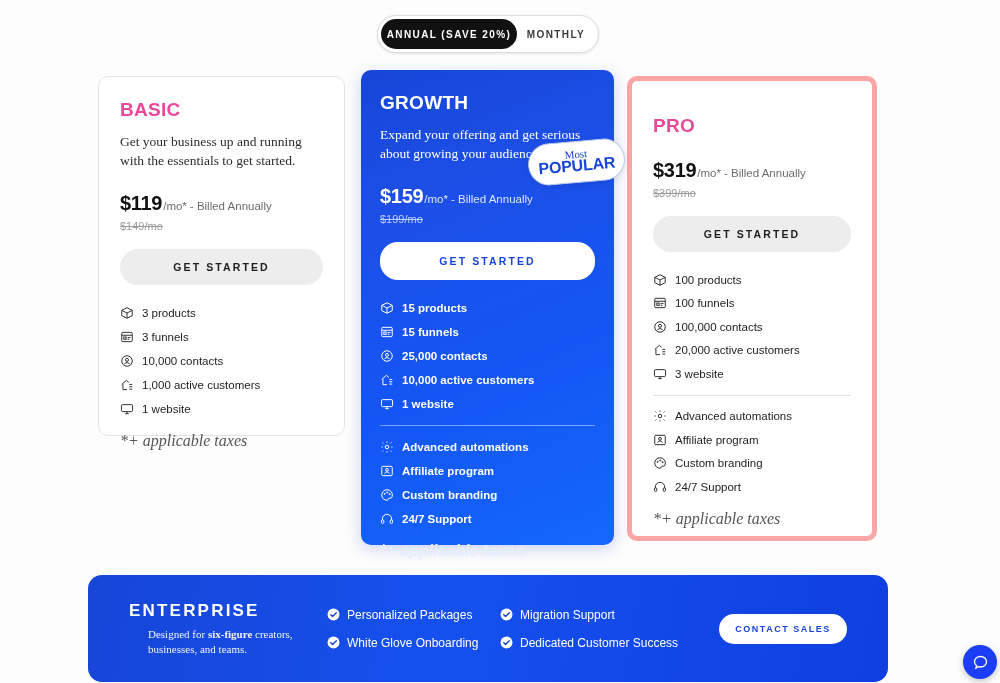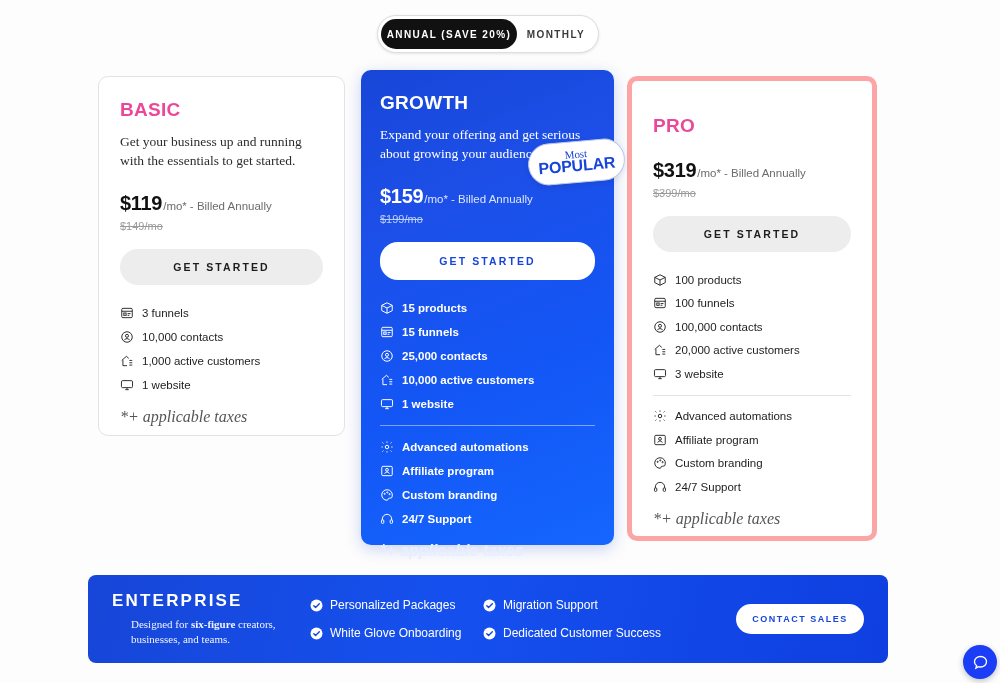--- a/index.html
+++ b/index.html
@@ -127,26 +127,26 @@
     font-family: "Liberation Serif", serif;
     font-size: 11px; color: #1645d8; line-height: 1; margin-bottom: -2px;
   }
   .badge .popular {
     font-size: 16px; font-weight: 700; color: #1645d8; letter-spacing: -.2px; line-height: 1.05;
   }
 
   
   .enterprise {
     position: absolute; left: 88px; top: 575px;
-    width: 800px; height: 88px;
-    border-radius: 8px;
+    width: 800px; height: 107px;
+    border-radius: 14px;
     background: linear-gradient(100deg, #1746d8 0%, #1550ee 45%, #0f3fe0 100%);
     color: #ffffff;
     display: flex; align-items: center;
-    padding: 0 24px;
+    padding: 0 41px;
   }
   .ent-left { width: 190px; }
   .ent-title { font-size: 17px; font-weight: 700; letter-spacing: 2.2px; }
   .ent-sub {
     font-family: "Liberation Serif", serif;
     font-size: 11px; line-height: 1.35; margin-top: 6px; color: #f0f4ff; margin-left: 19px;
   }
   .ent-sub b { font-weight: 700; }
   .ent-feats {
     flex: 1; display: grid;
@@ -196,20 +196,29 @@
         <span class="price-per">/mo*</span>
         <span class="price-billed">- Billed Annually</span>
       </div>
       <div class="price-old">$149/mo</div>
       <button class="cta">GET STARTED</button>
 
       <div class="feat-list">
         <div class="feat">
           <span class="ico">
               <svg viewBox="0 0 24 24" fill="none" stroke="#222" stroke-width="1.6">
+                <path d="M12 3 21 7.5v9L12 21 3 16.5v-9L12 3z"></path>
+                <path d="M3 7.5 12 12l9-4.5M12 12v9"></path>
+              </svg>
+            </span>
+          <span>3 products</span>
+        </div>
+        <div class="feat">
+          <span class="ico">
+              <svg viewBox="0 0 24 24" fill="none" stroke="#222" stroke-width="1.6">
                 <rect x="3" y="4" width="18" height="16" rx="2"></rect>
                 <path d="M3 9h18"></path>
                 <rect x="6.5" y="12" width="4" height="4"></rect>
                 <path d="M13 13h5M13 16h3"></path>
               </svg>
             </span>
           <span>3 funnels</span>
         </div>
         <div class="feat">
           <span class="ico">

